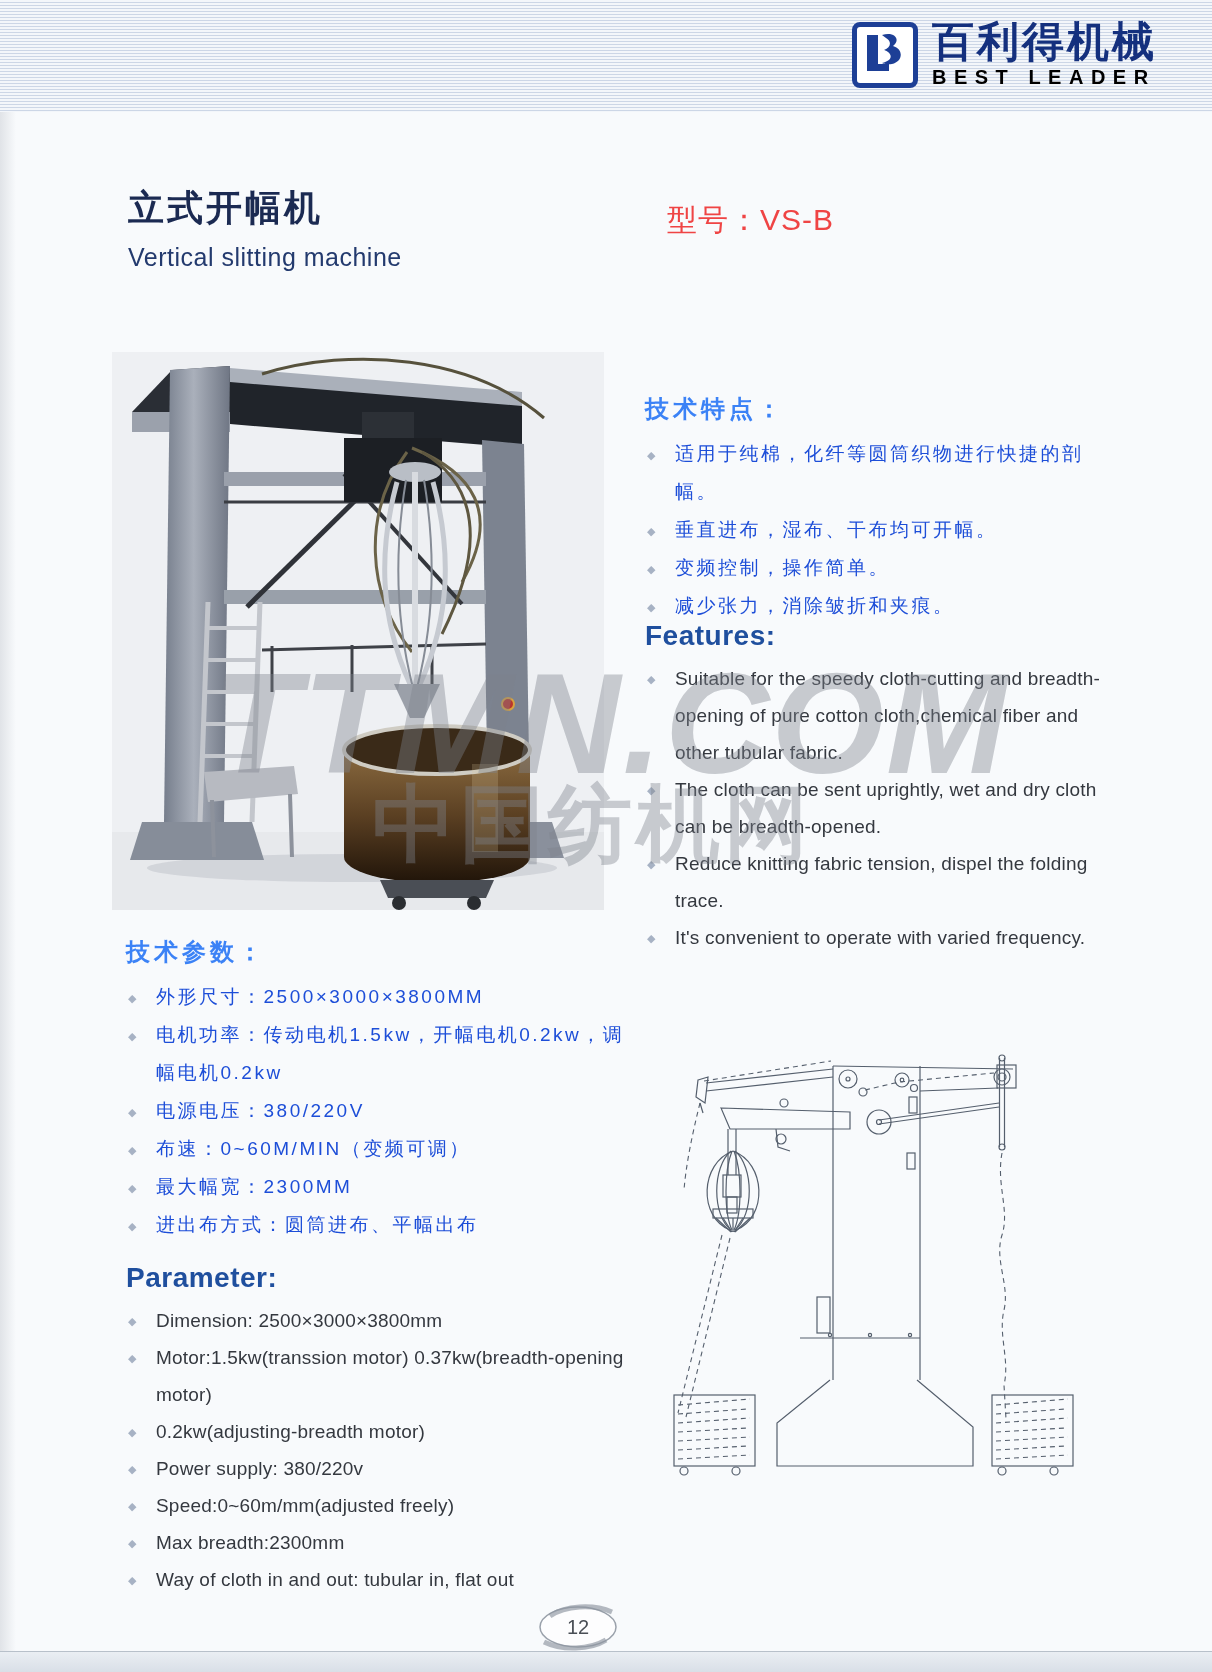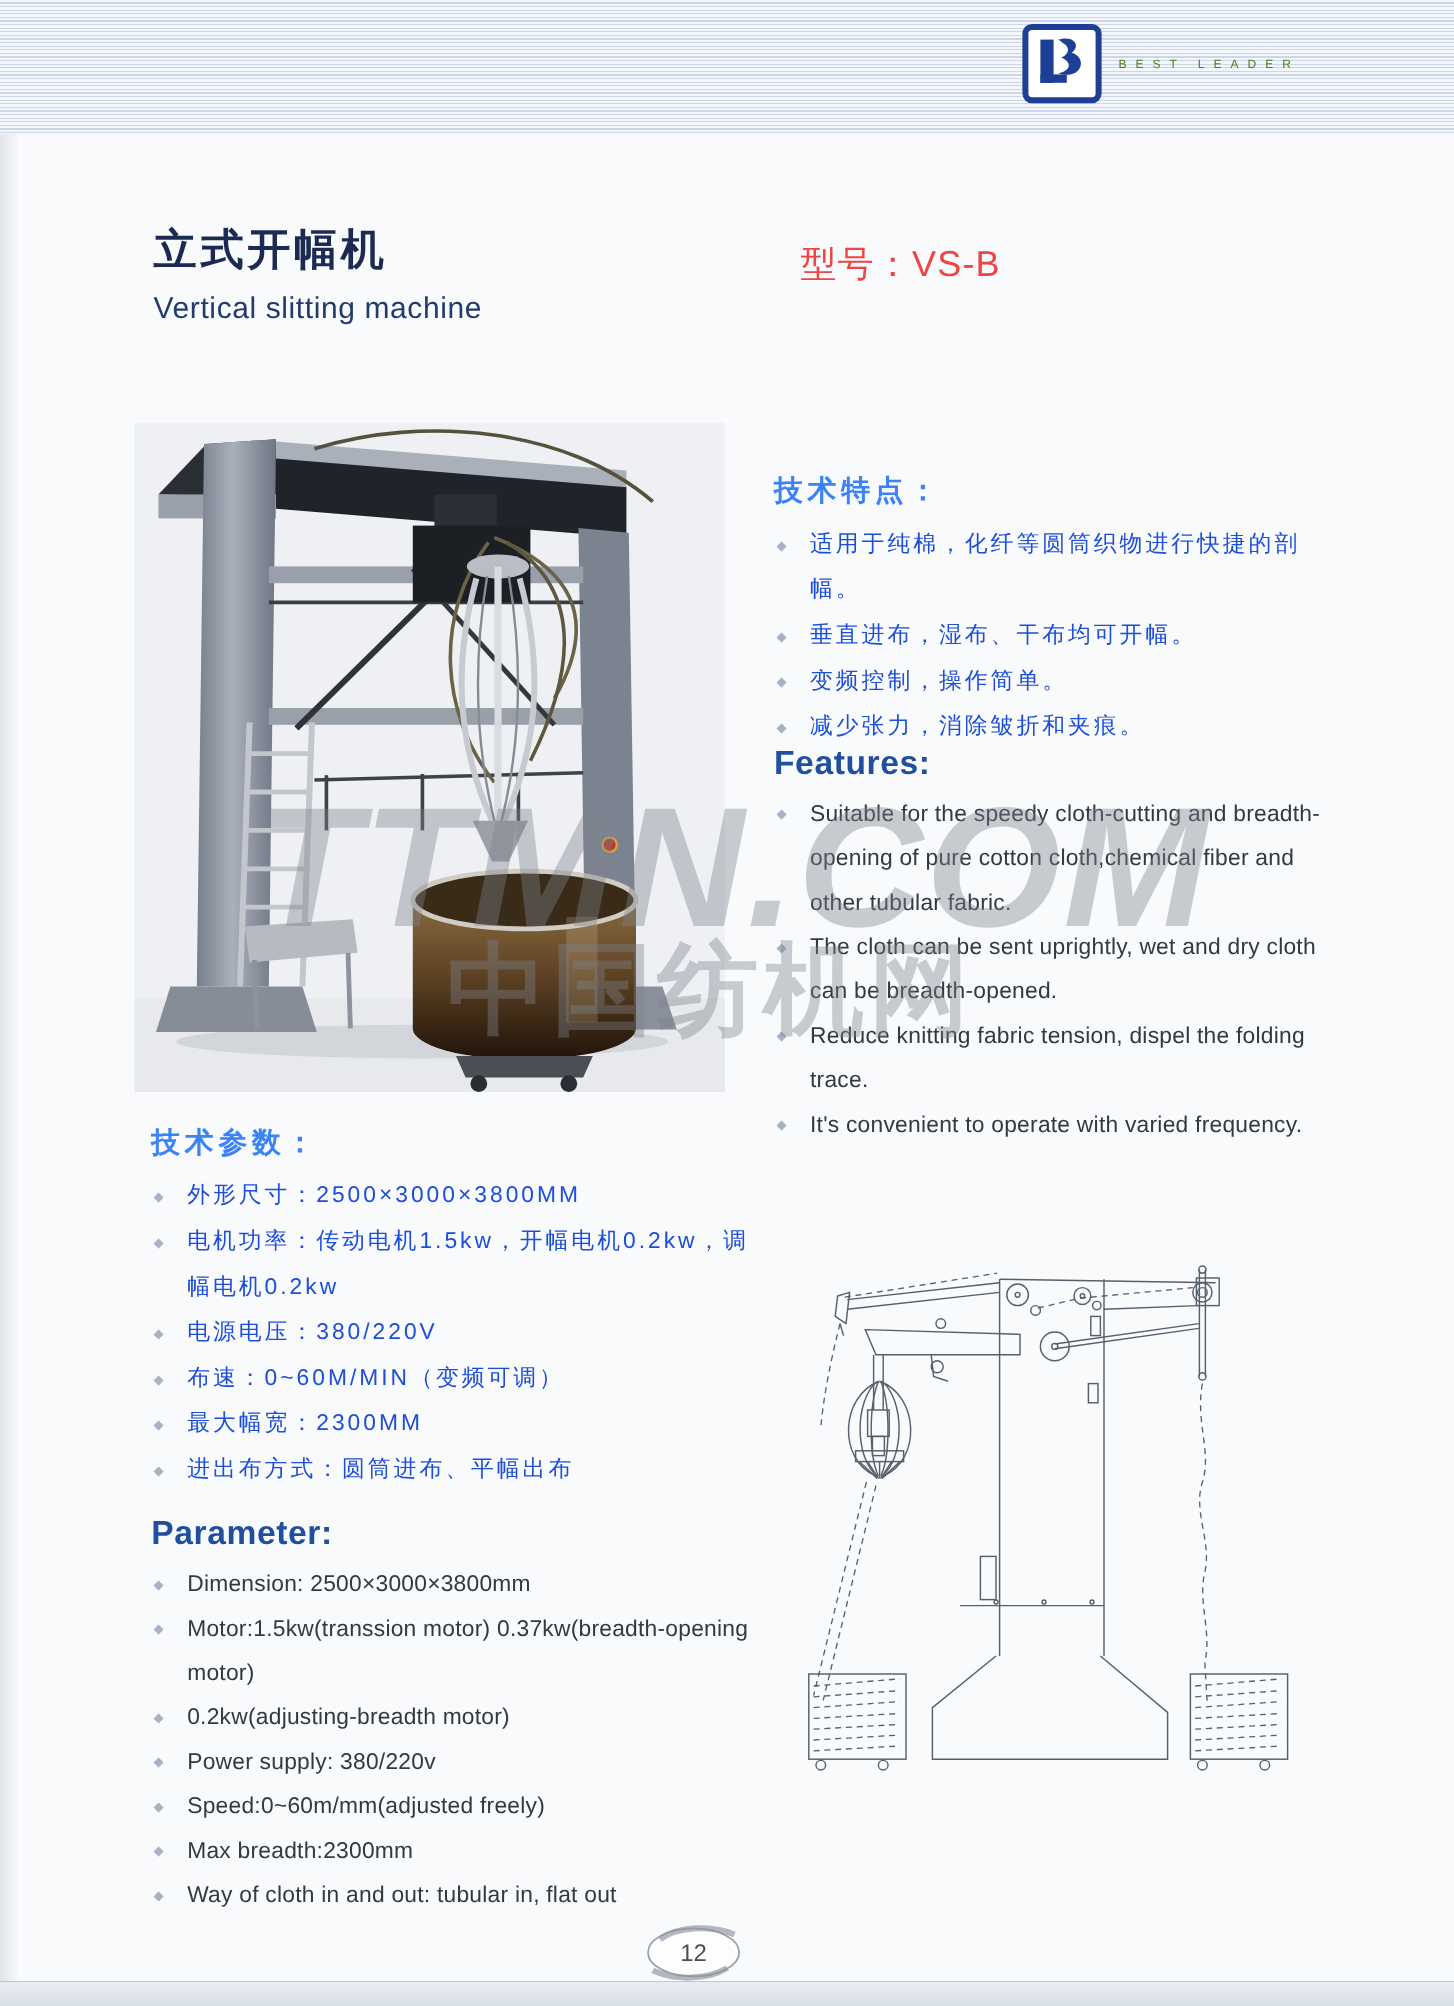--- a/index.html
+++ b/index.html
@@ -8,21 +8,21 @@
   .edge-shade{position:absolute;left:0;top:0;bottom:0;width:16px;
         background:linear-gradient(to right,rgba(140,146,158,.22),rgba(140,146,158,0));}
   
   .header-band{position:absolute;left:0;top:0;width:100%;height:112px;
         background:repeating-linear-gradient(to bottom,#f3f6fa 0px,#f3f6fa 2px,#ccd6e6 2px,#ccd6e6 3px);}
   .logo{position:absolute;left:852px;top:20px;display:flex;align-items:center;gap:14px;}
   .logo-mark{width:66px;height:66px;background:#fff;border:5px solid #1d3f96;border-radius:8px;
         display:flex;align-items:center;justify-content:center;box-sizing:border-box;}
   .logo-text{display:flex;flex-direction:column;align-items:flex-start;}
   .logo-cn{font-size:42px;font-weight:bold;color:#14307e;letter-spacing:3px;line-height:1.05;}
-  .logo-en{font-size:10px;font-weight:normal;color:#4d7c0f;letter-spacing:7.5px;margin-top:2px;}
+  .logo-en{font-size:20px;font-weight:bold;color:#000000;letter-spacing:7.5px;margin-top:2px;}
   
   .title-block{position:absolute;left:128px;top:184px;}
   .title-cn{font-size:36px;font-weight:bold;color:#1b2a52;letter-spacing:3px;}
   .title-en{font-size:25px;color:#233a6e;margin-top:10px;letter-spacing:.5px;}
   .model{position:absolute;left:648px;top:200px;font-size:30px;color:#ef4444;letter-spacing:1px;margin-left:19px;}
   
   .sec{position:absolute;}
   .h-cn{font-size:24px;font-weight:bold;color:#3b82f6;letter-spacing:4px;margin:0 0 10px 0;}
   .h-en{font-size:28px;color:#1f4f9e;letter-spacing:.5px;margin:0 0 8px 0;}
   ul.blist{list-style:none;margin:0;padding:0;}
@@ -52,20 +52,21 @@
   <div class="header-band"></div>
   <div class="logo">
     <div class="logo-mark">
       <svg width="46" height="46" viewBox="0 0 46 46">
         <rect x="5" y="3" width="11" height="36" fill="#1d3f96"></rect>
         <rect x="5" y="32" width="22" height="7" fill="#1d3f96"></rect>
         <path d="M20,3 C33,-1 39,8 31,14 C42,17 41,30 30,32 C24,33 20,31 20,31 C29,29 31,24 26,20 C24,18.5 22,18 22,18 C29,16 30,9 24,6 Z" fill="#1d3f96"></path>
       </svg>
     </div>
     <div class="logo-text">
+      <span class="logo-cn">百利得机械</span>
       <span class="logo-en">BEST LEADER</span>
     </div>
   </div>
 
   <div class="title-block">
     <div class="title-cn">立式开幅机</div>
     <div class="title-en">Vertical slitting machine</div>
   </div>
   <div class="model">
     <span>型号：</span><span>VS-B</span>

